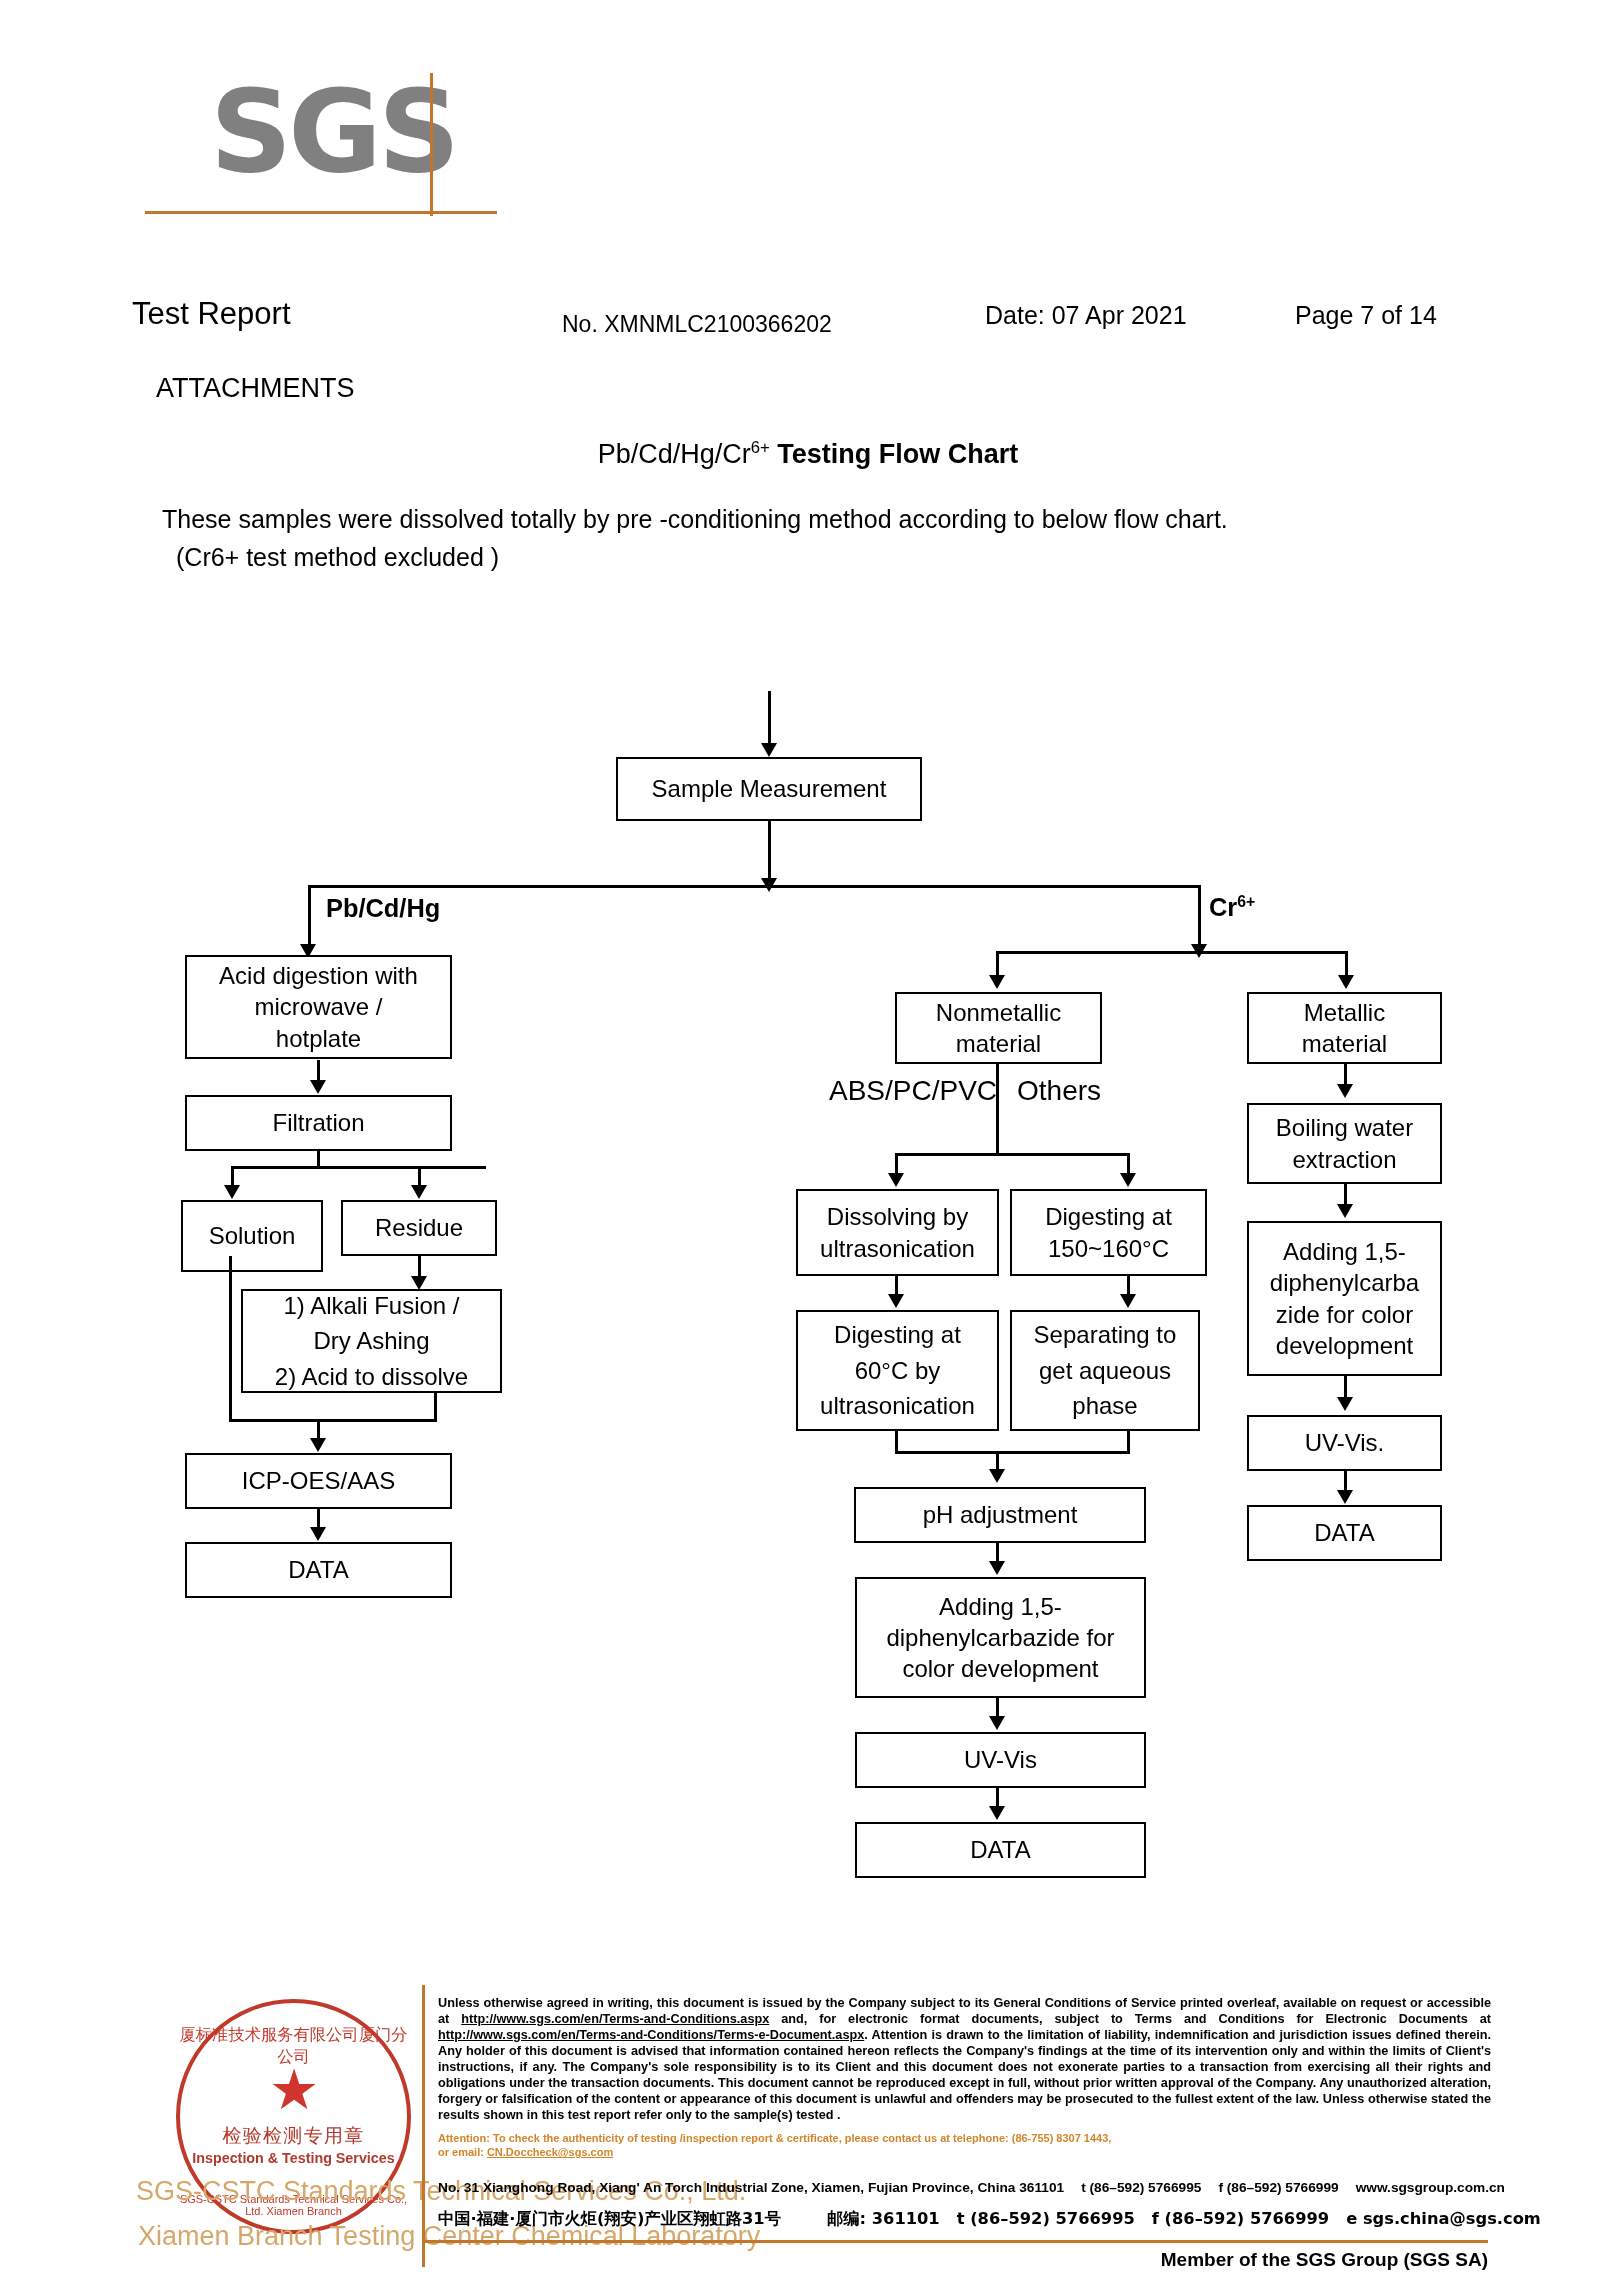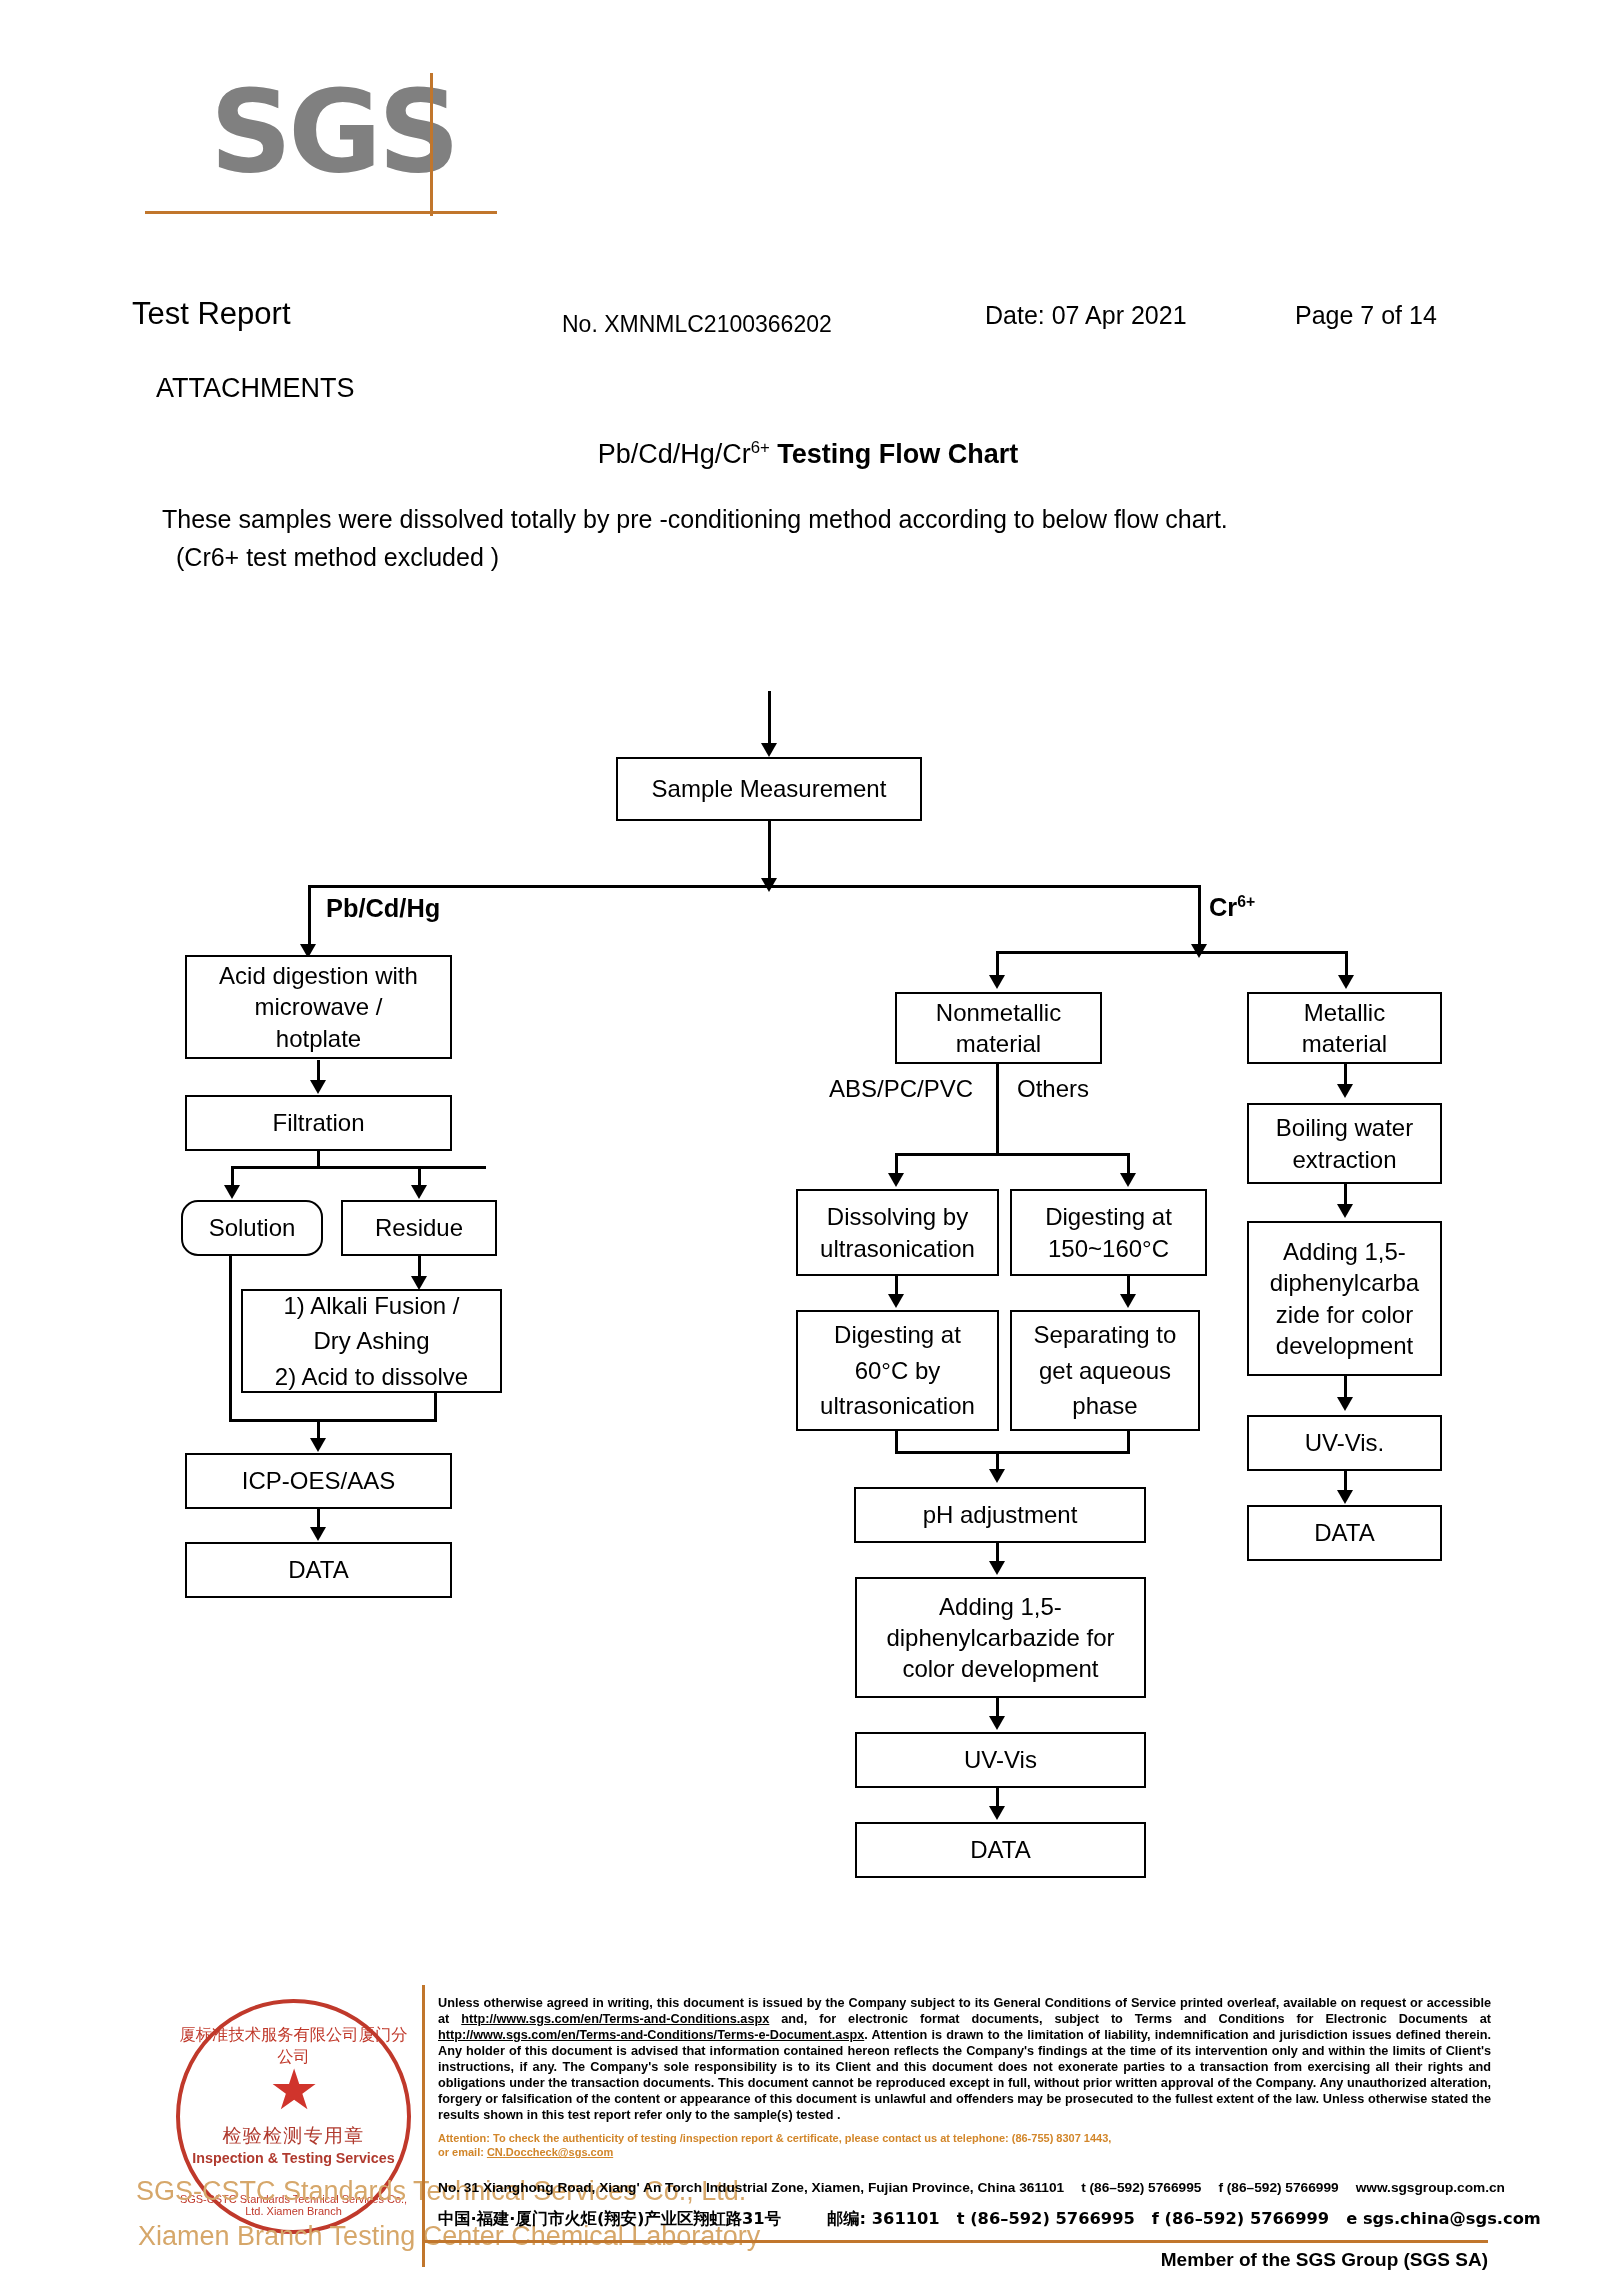--- a/index.html
+++ b/index.html
@@ -40,21 +40,21 @@
   #intro2 { position:absolute; left:176px; top:543px; font-size:25px; }
 
   
   #flow { position:absolute; left:0; top:0; width:1616px; height:2284px; }
   .node {
     position:absolute; border:2px solid #000; background:#fff;
     display:flex; align-items:center; justify-content:center;
     text-align:center; font-size:24px; line-height:1.30; padding:1.3px 3.9px;
   }
   .node.tight { line-height:1.48; }
-  .flabel { position:absolute; font-size:24px; }
+  .flabel { position:absolute; font-size:28px; }
   .flabel.bold { font-weight:700; font-size:25.4px; }
   .ln { position:absolute; background:#000; }
   .arrow {
     position:absolute; width:0; height:0;
     border-left:8.5px solid transparent; border-right:8.5px solid transparent;
     border-top:14.3px solid #000;
   }
 
   
   #stamp { position:absolute; left:176px; top:1999px; width:235px; height:235px; }
@@ -167,21 +167,21 @@
     <span>Filtration</span>
   </div>
 
   <div class="ln" style="left:317px;top:1151px;width:2.6px;height:17px;"></div>
   <div class="ln" style="left:231px;top:1166px;width:255px;height:2.6px;"></div>
   <div class="ln" style="left:231px;top:1166px;width:2.6px;height:23.5px;"></div>
   <div class="arrow" style="left:224px;top:1185px;"></div>
   <div class="ln" style="left:418px;top:1166px;width:2.6px;height:23.5px;"></div>
   <div class="arrow" style="left:411px;top:1185px;"></div>
 
-  <div class="node" style="left:181px;top:1200px;width:142px;height:56px;border-radius:17px;">
+  <div class="node" style="left:181px;top:1200px;width:142px;height:72px;">
     <span>Solution</span>
   </div>
   <div class="node" style="left:341px;top:1200px;width:156px;height:56px;">
     <span>Residue</span>
   </div>
 
   <div class="ln" style="left:418px;top:1256px;width:2.6px;height:29px;"></div>
   <div class="arrow" style="left:411px;top:1276px;"></div>
 
   <div class="ln" style="left:229px;top:1256px;width:2.6px;height:166px;"></div>

